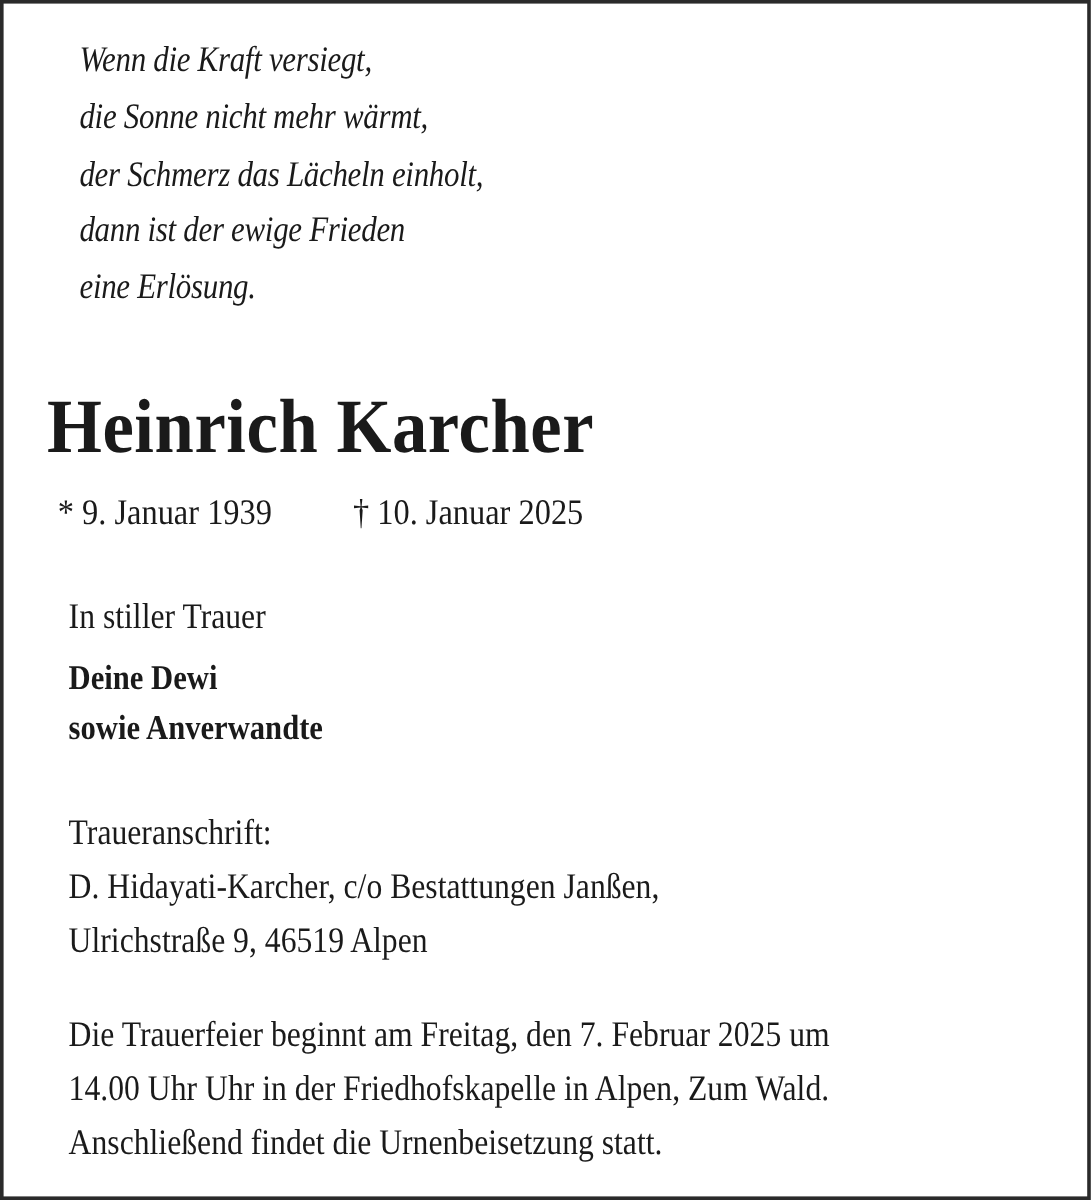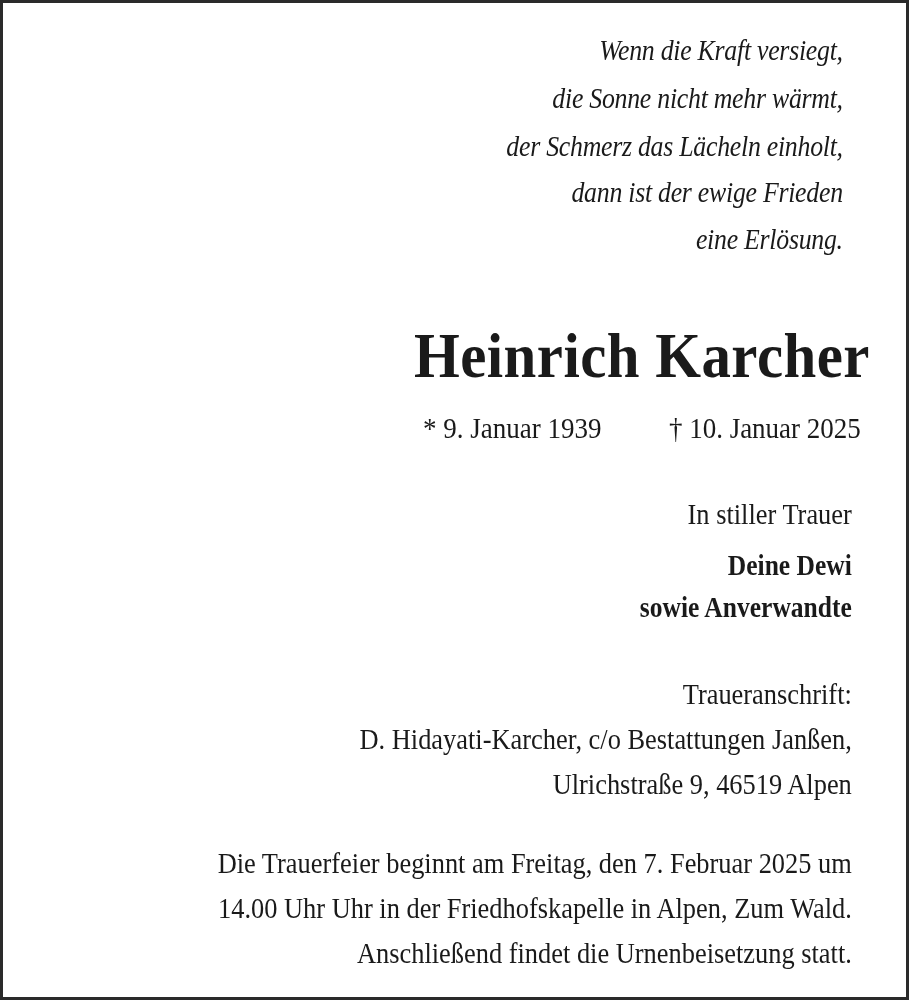--- a/index.html
+++ b/index.html
@@ -5,21 +5,21 @@
   html, body { margin: 0; padding: 0; background: #ffffff; }
   body { width: 909px; height: 1000px; overflow: hidden; }
   .frame {
     position: absolute; left: 0; top: 0;
     width: 909px; height: 1000px;
     box-sizing: border-box;
     border: 3px solid #2a2a2a;
     background: #ffffff;
     color: #1a1a1a;
     font-family: "Liberation Serif", "DejaVu Serif", serif;
-    text-align: right;
+    text-align: left;
   }
   .line { position: absolute; left: 0; width: 100%; white-space: nowrap; }
   .poem { font-style: italic; font-size: 30px; letter-spacing: -0.3px; transform: scaleX(0.86); transform-origin: center; }
   .name { font-weight: bold; font-size: 64px; letter-spacing: 0.5px; transform: scaleX(0.92); transform-origin: center; }
   .dates { font-size: 30px; transform: scaleX(0.9); transform-origin: center; }
   .dates .gap { display: inline-block; width: 60px; }
   .body { font-size: 30px; transform: scaleX(0.88); transform-origin: center; }
   .bold { font-weight: bold; }
 </style>
 </head>

